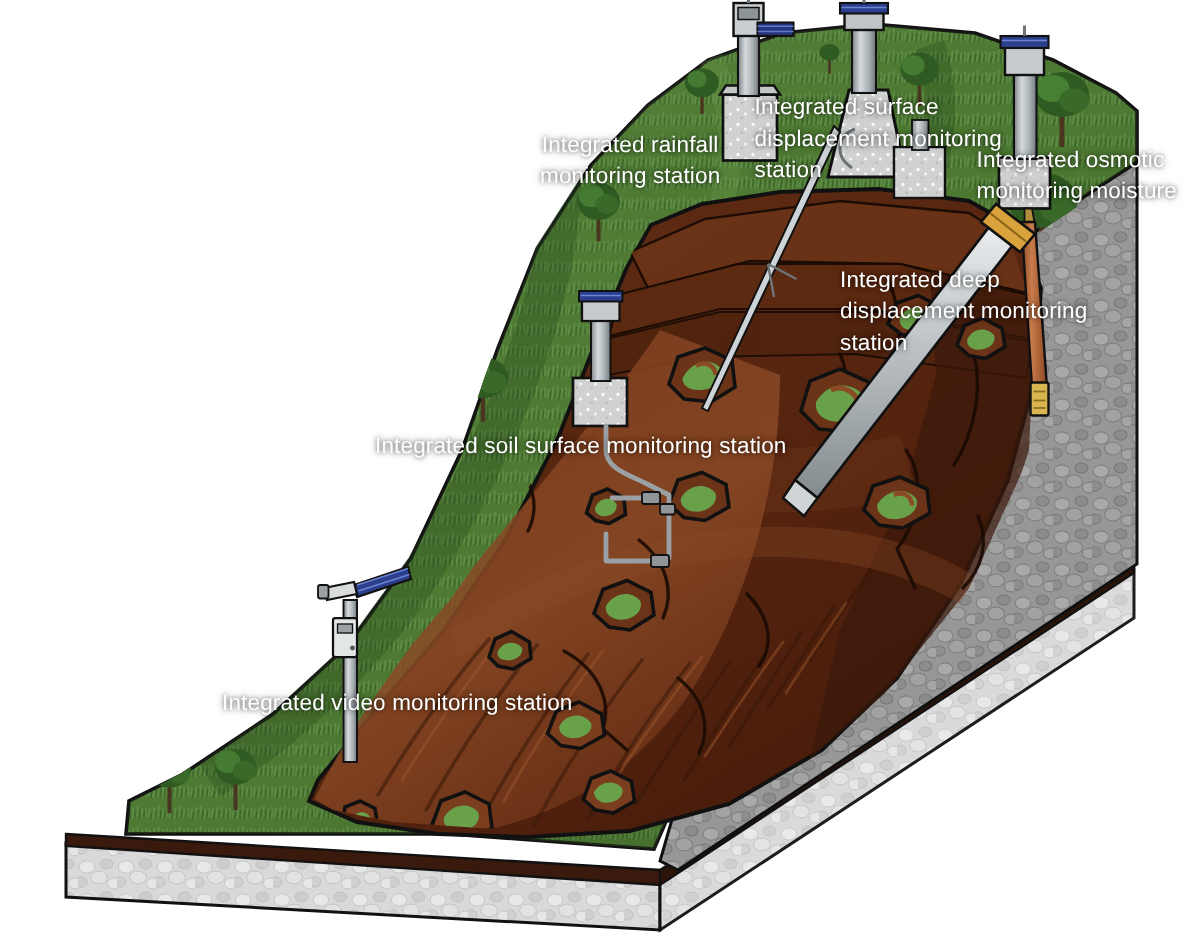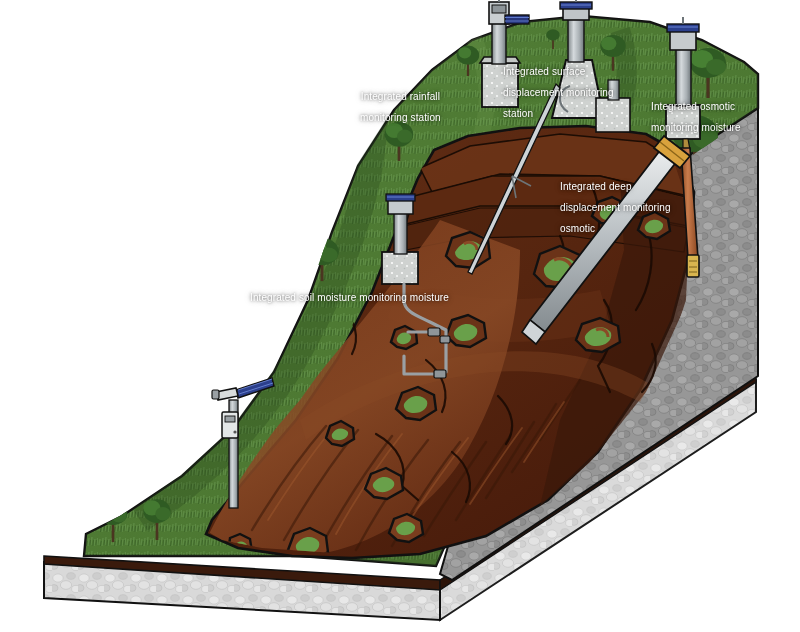--- a/index.html
+++ b/index.html
@@ -4,21 +4,21 @@
 <style>
   html,body{margin:0;padding:0;background:#ffffff;}
   body{width:800px;height:632px;overflow:hidden;
        font-family:"Liberation Sans","DejaVu Sans",sans-serif;}
   #stage{position:relative;width:800px;height:632px;background:#ffffff;}
   #scene{position:absolute;inset:0;}
   .lbl{
     position:absolute;
     color:#ffffff;
     font-family:"Liberation Sans","DejaVu Sans",sans-serif;
-    font-size:10px;
+    font-size:15px;
     line-height:21px;
     font-weight:400;
     letter-spacing:.1px;
     white-space:pre-line;
     text-shadow:0 0 3px rgba(0,0,0,.55),0 0 6px rgba(0,0,0,.35);
     pointer-events:none;
   }
   .lbl-rainfall{left:360px;top:86px;text-align:center;}
   .lbl-surface{left:503px;top:61px;}
   .lbl-osmotic{left:651px;top:96px;}
@@ -450,18 +450,19 @@
 
   <div class="lbl lbl-surface">Integrated surface
 displacement monitoring
 station</div>
 
   <div class="lbl lbl-osmotic">Integrated osmotic
 monitoring moisture</div>
 
   <div class="lbl lbl-deep">Integrated deep
 displacement monitoring
-osmotic</div>
-
-  <div class="lbl lbl-soil">Integrated soil moisture monitoring moisture</div>
-
+station</div>
+
+  <div class="lbl lbl-soil">Integrated soil surface monitoring station</div>
+
+  <div class="lbl lbl-video">Integrated video monitoring station</div>
 
 </div>
 
 </body></html>

